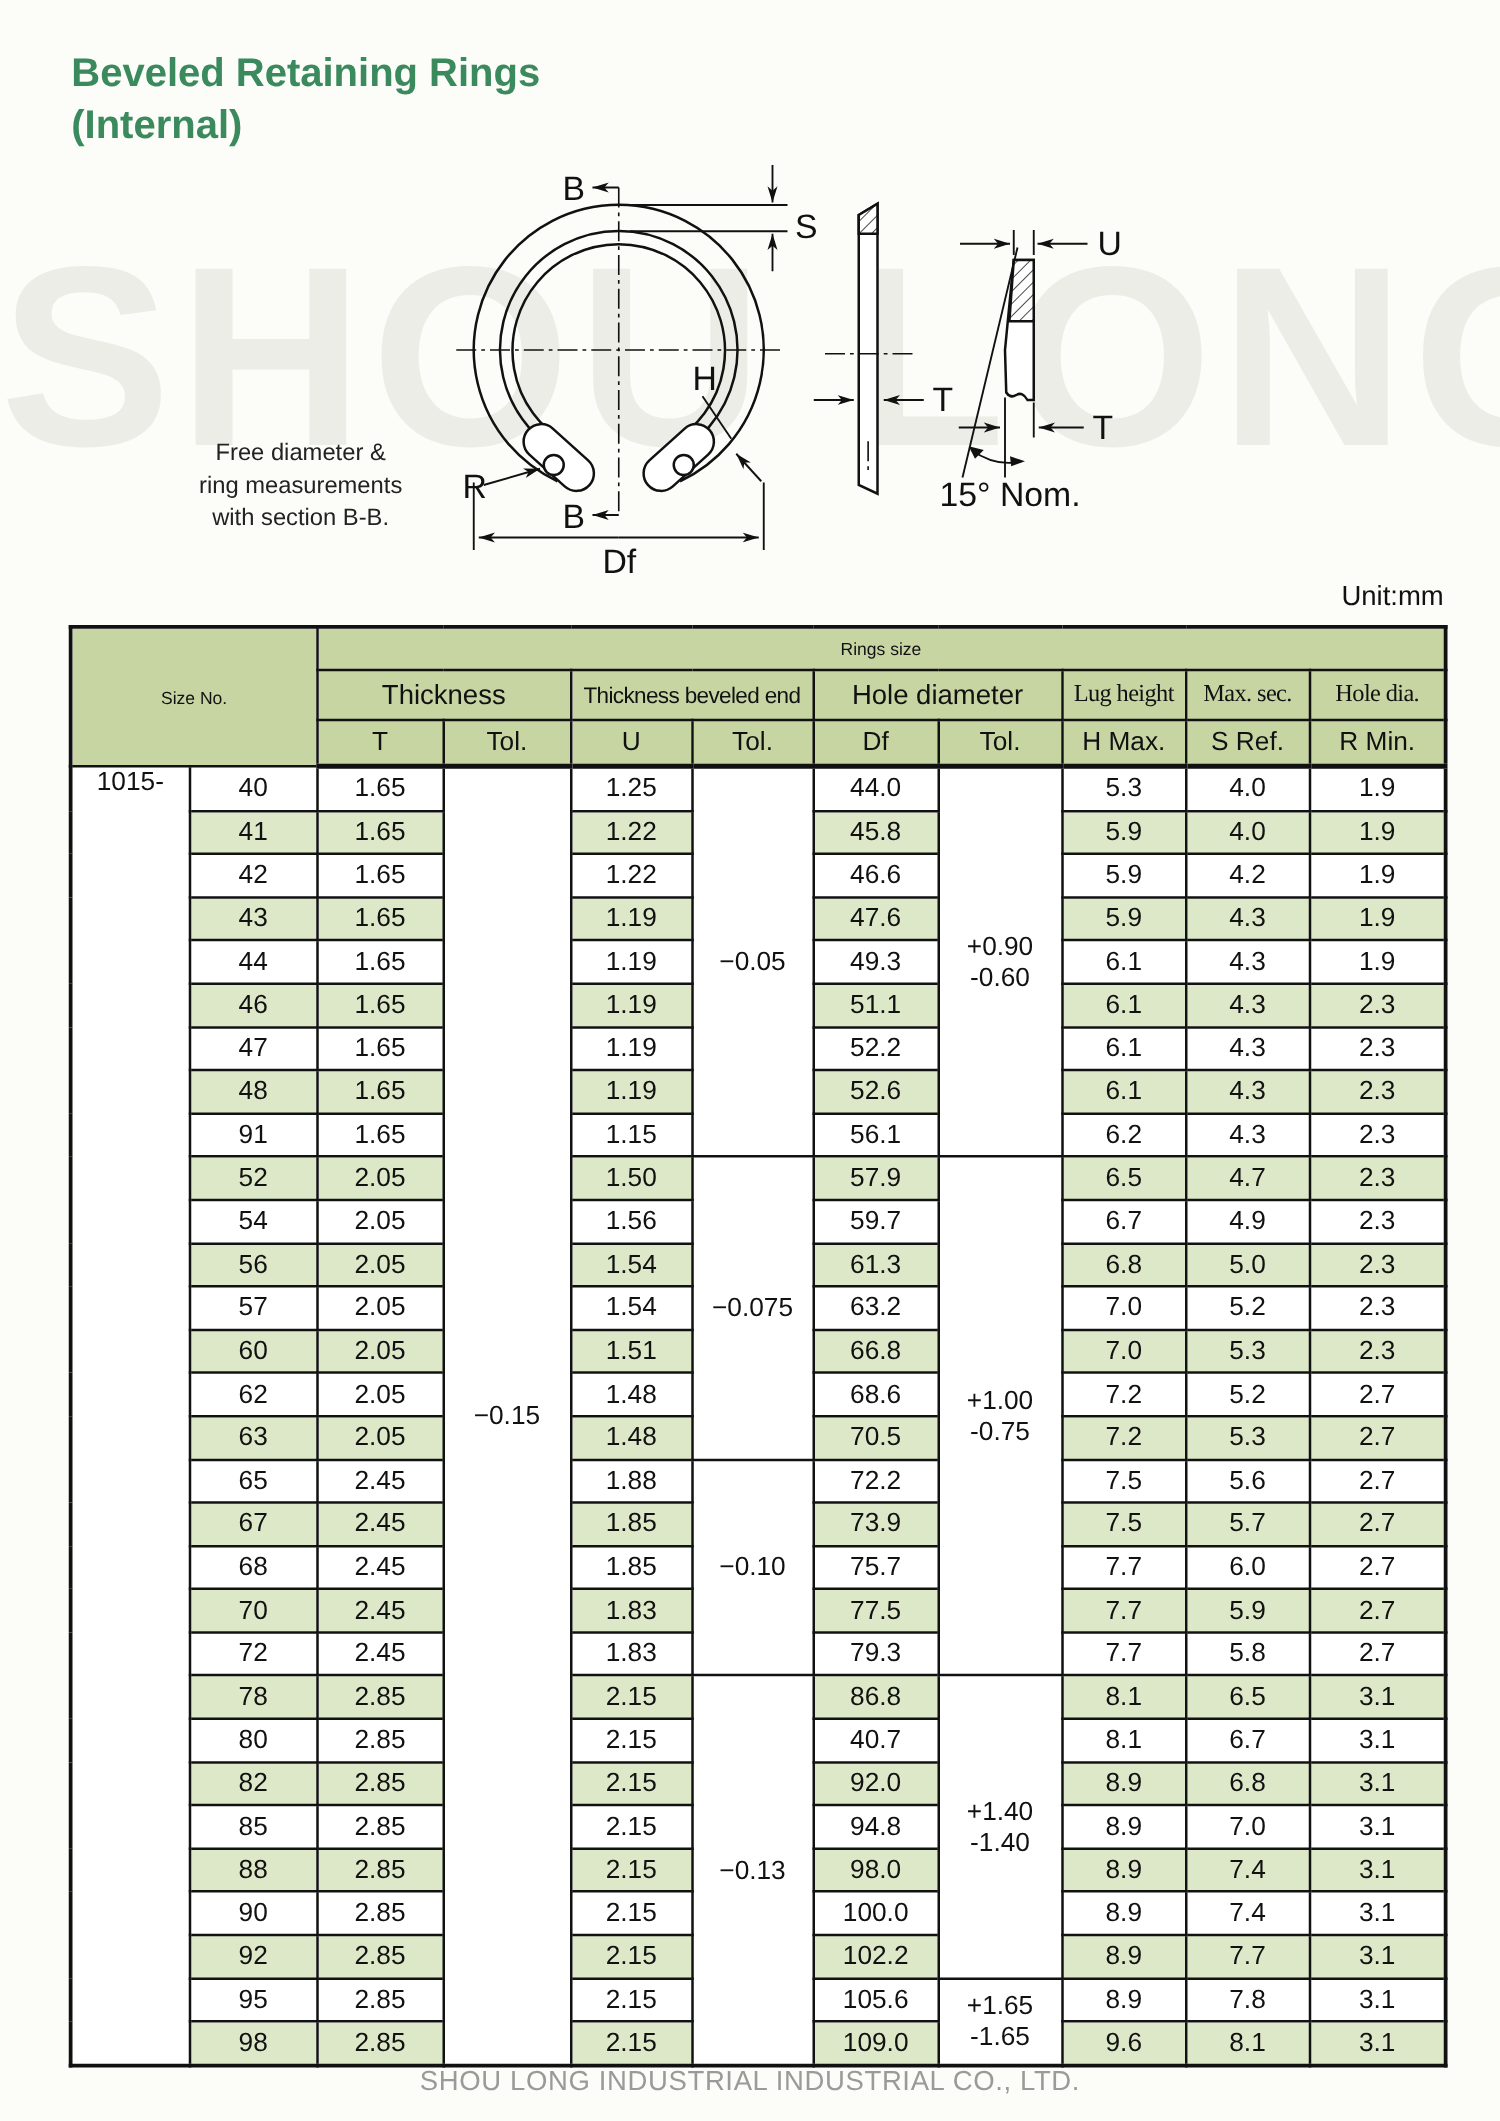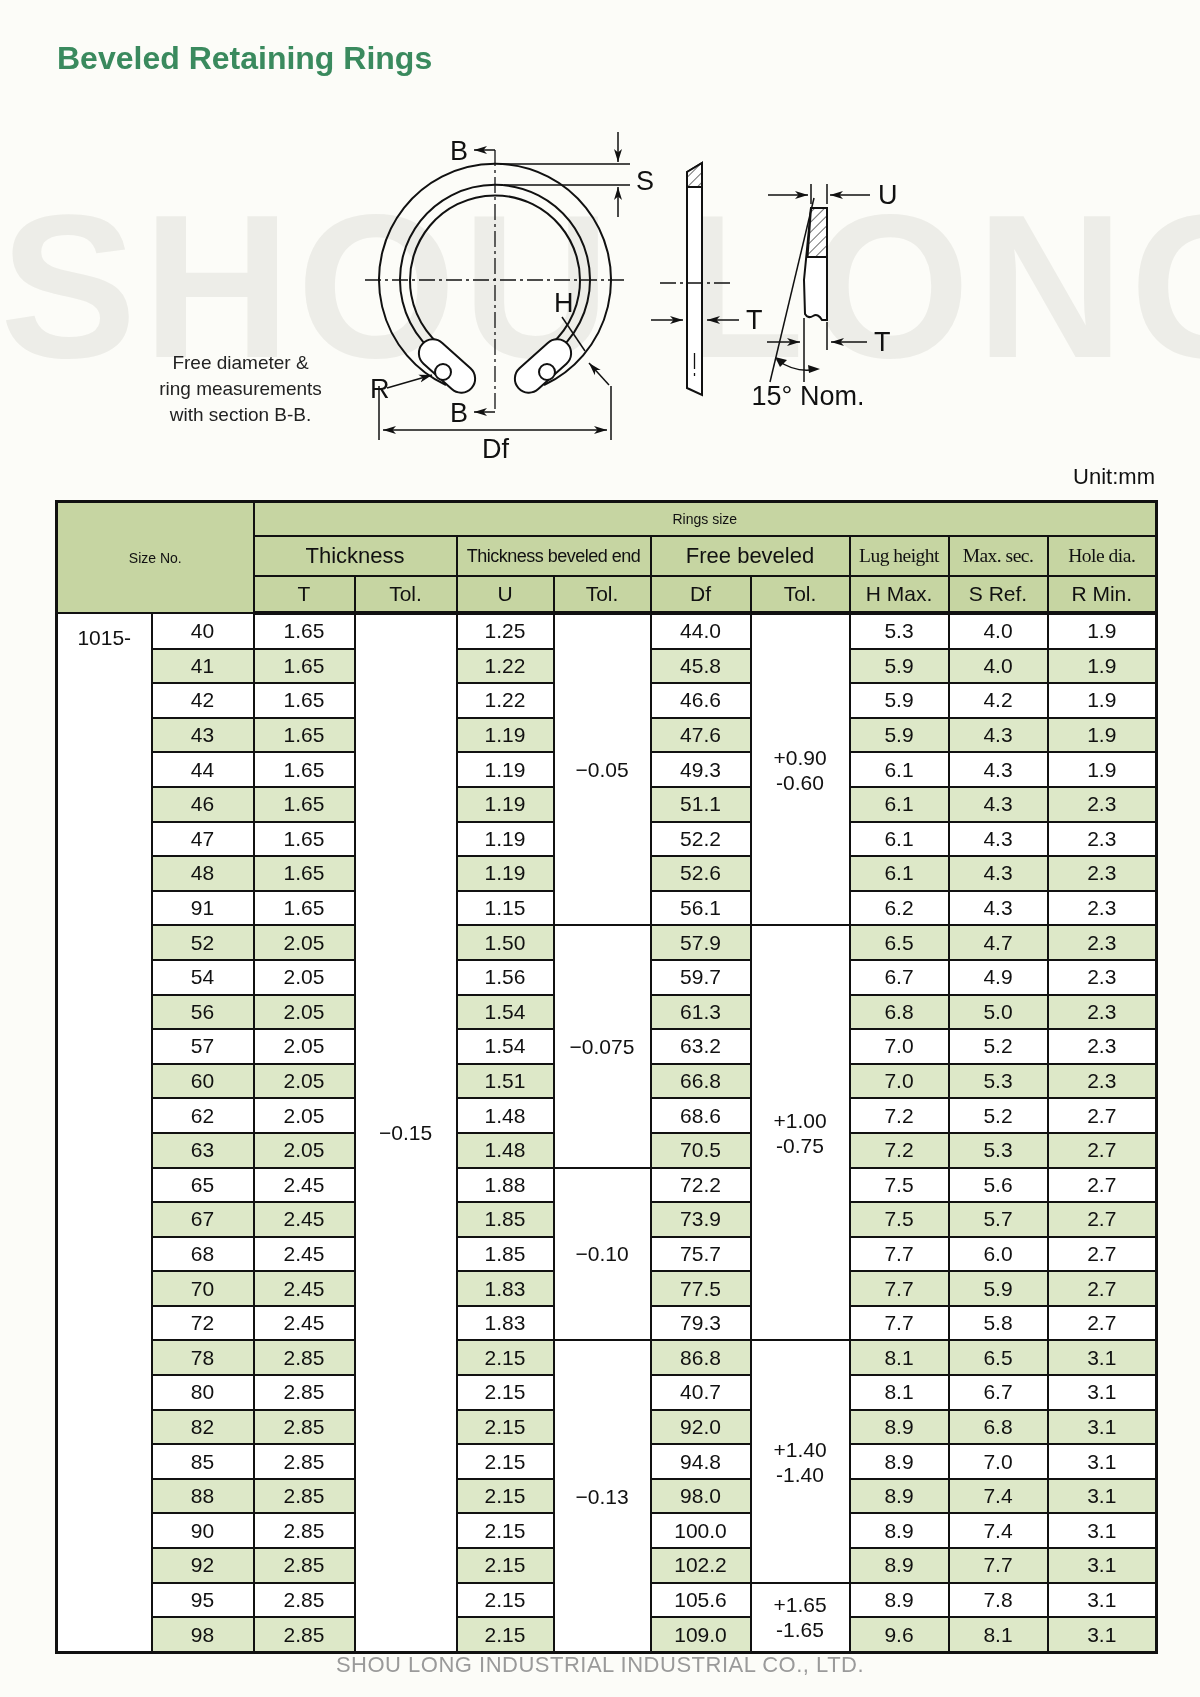--- a/index.html
+++ b/index.html
@@ -45,33 +45,34 @@
   }
   .hrow1 th{height:32px;font-size:14px;}
   .hrow2 th{height:38px;}
   .hrow3 th{height:34px;font-size:21px;border-bottom:4px solid #111;}
   th.condensed{font-size:18px;letter-spacing:-0.5px;margin-top:35px;}
   th.condensed2{font-size:19.5px;letter-spacing:-0.5px;font-family:Liberation Serif, serif;}
   .spec-table td{font-size:21px;height:32.6px;background:#fff;}
   td.stripe{background:var(--stripe-green);}
   td.plain{background:#fff;}
   td.tol{white-space:pre-line;line-height:25px;}
-  td.prefix{vertical-align:top;padding-top:12px;}
+  td.prefix{vertical-align:top;padding-top:0;}
   .page-footer{
     position:absolute;left:0;top:1652px;width:1200px;text-align:center;
     font-size:22px;color:#9a9a9a;letter-spacing:0.5px;z-index:1;
   }
 </style>
 </head>
 <body>
 
 <div class="watermark">SHOU LONG</div>
 
 <div class="page-title">
   <div>Beveled Retaining Rings</div>
+  <div>(Internal)</div>
 </div>
 
 <svg class="diagram-svg" width="950" height="350" viewBox="0 0 950 350">
   <defs>
     <marker id="ah" markerWidth="14" markerHeight="10" refX="13" refY="5" orient="auto" markerUnits="userSpaceOnUse">
       <path d="M0,1 L13,5 L0,9 L3.5,5 Z" fill="#111"></path>
     </marker>
     <pattern id="hatch" patternUnits="userSpaceOnUse" width="7" height="7" patternTransform="rotate(45)">
       <rect width="7" height="7" fill="#fff"></rect>
       <line x1="0" y1="0" x2="0" y2="7" stroke="#222" stroke-width="1.3"></line>
@@ -189,21 +190,21 @@
       <col style="width:109px">
   </colgroup>
   <thead>
     <tr class="hrow1">
       <th rowspan="3" colspan="2">Size No.</th>
       <th colspan="9">Rings size</th>
     </tr>
     <tr class="hrow2">
       <th colspan="2">Thickness</th>
       <th colspan="2" class="condensed">Thickness beveled end</th>
-      <th colspan="2">Free beveled</th>
+      <th colspan="2">Hole diameter</th>
       <th class="condensed2">Lug height</th>
       <th class="condensed2">Max. sec.</th>
       <th class="condensed2">Hole dia.</th>
     </tr>
     <tr class="hrow3">
       <th>T</th>
       <th>Tol.</th>
       <th>U</th>
       <th>Tol.</th>
       <th>Df</th>

